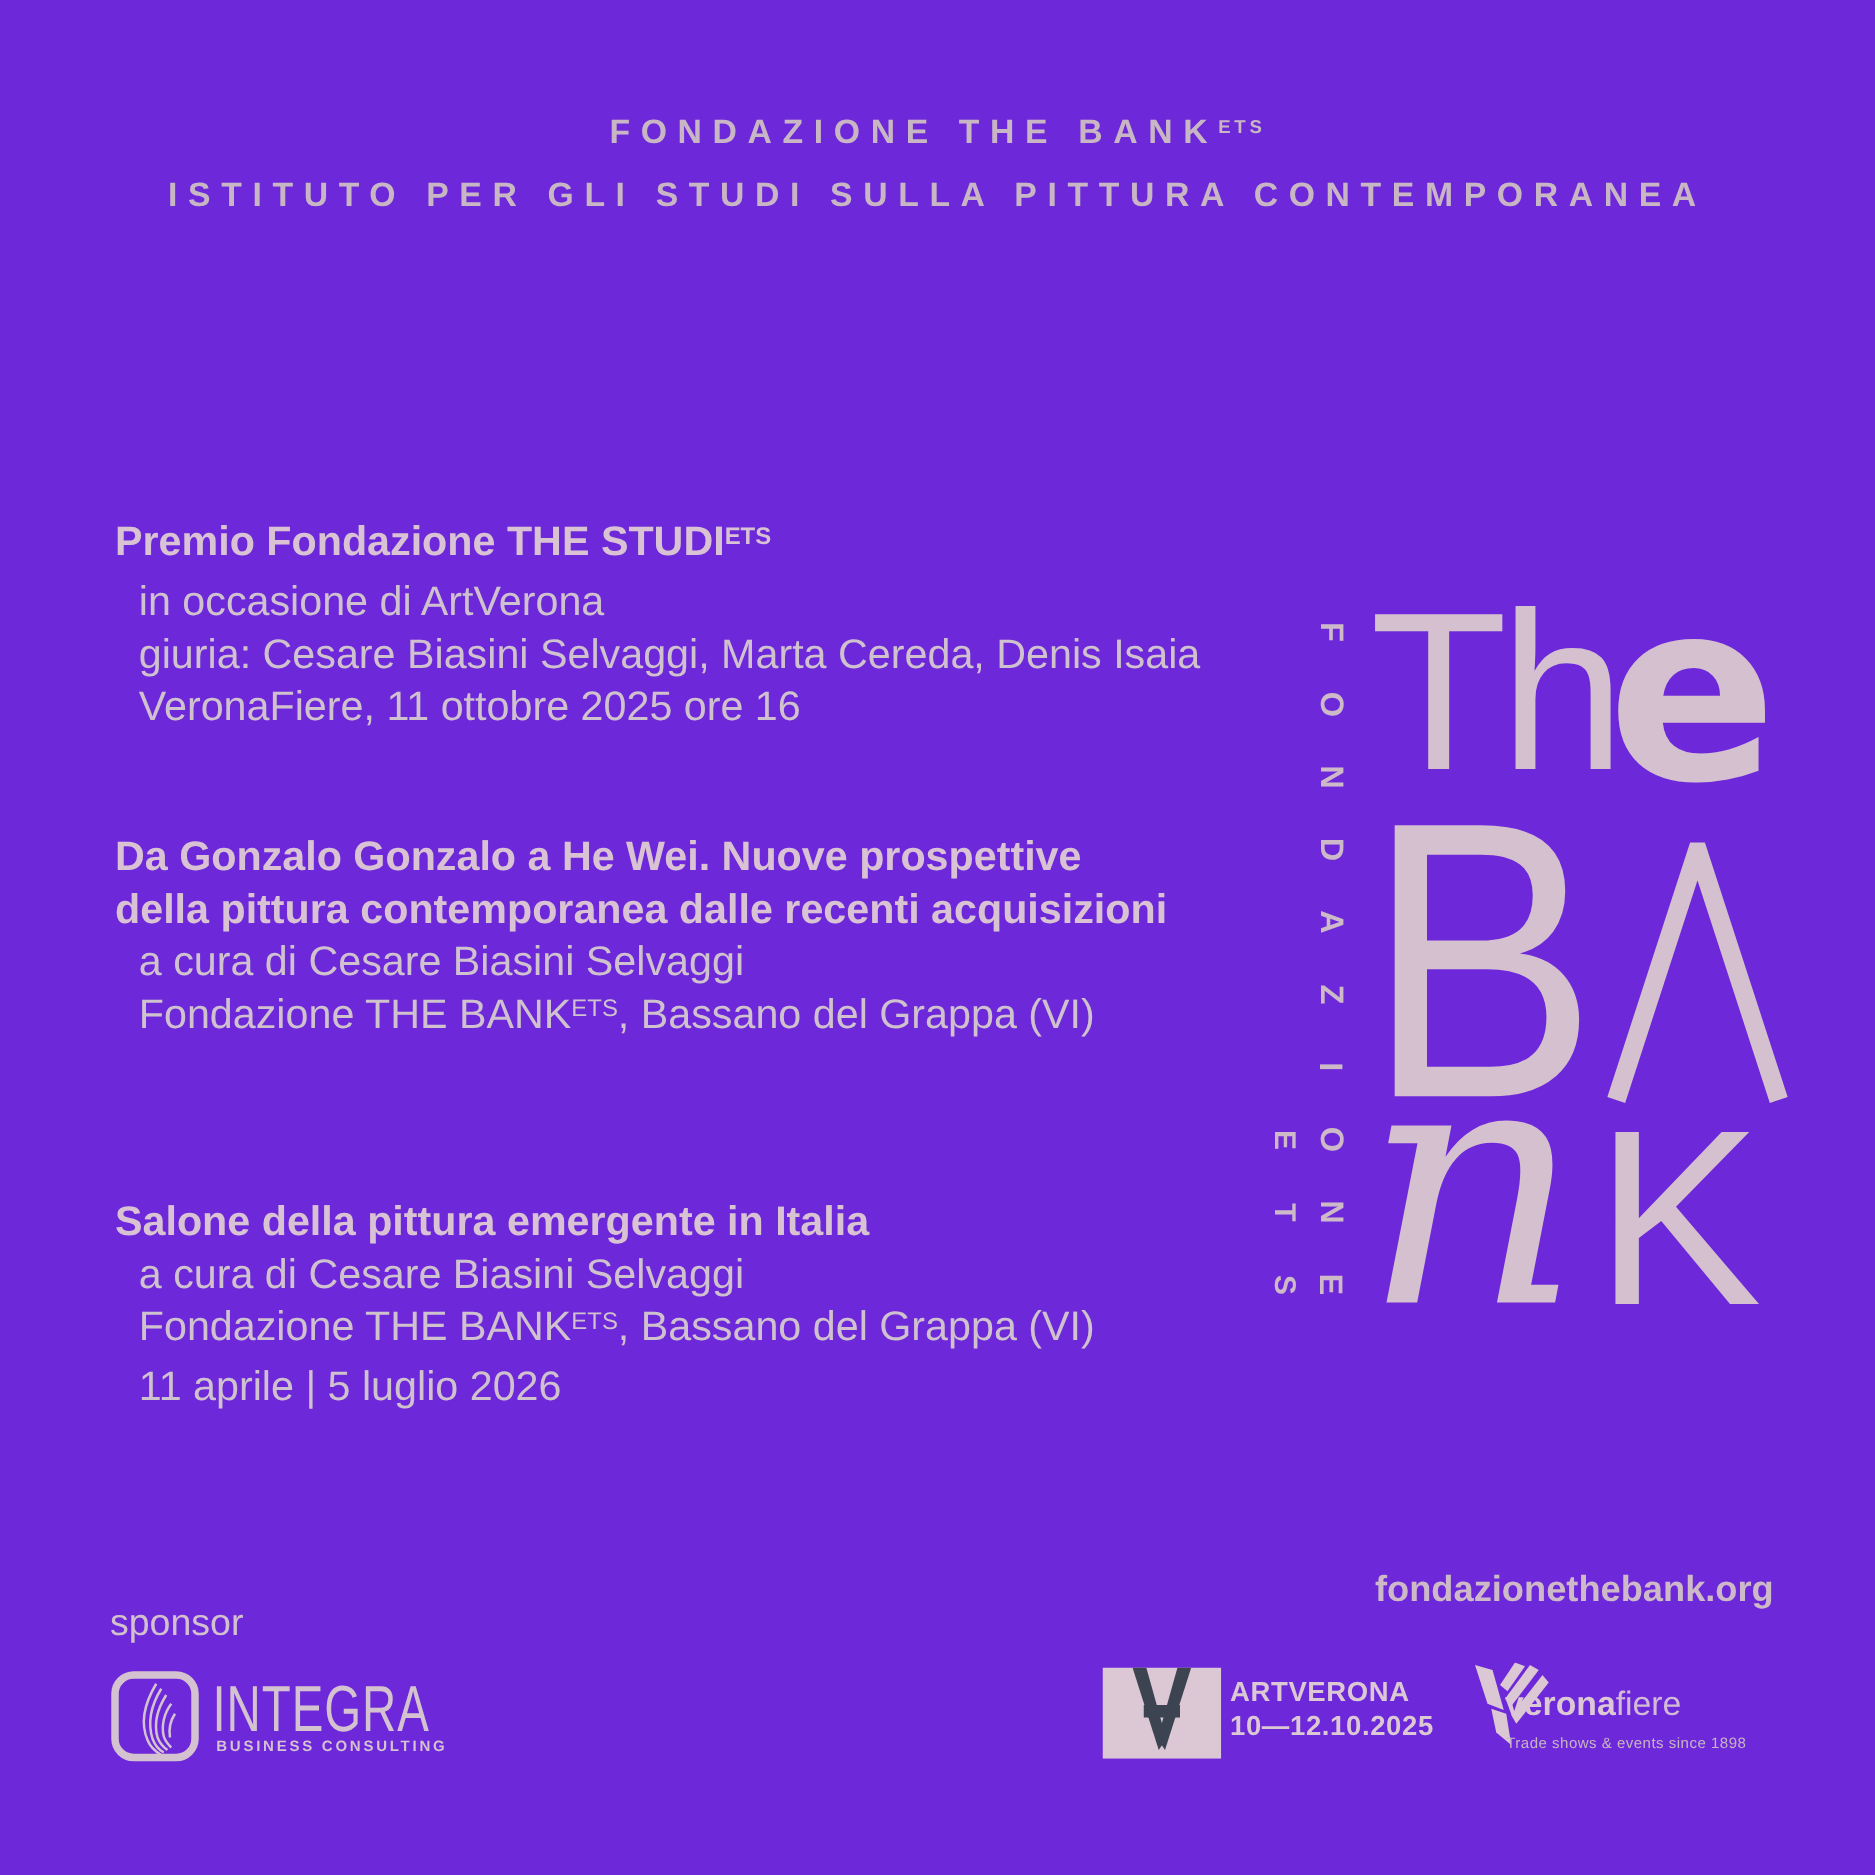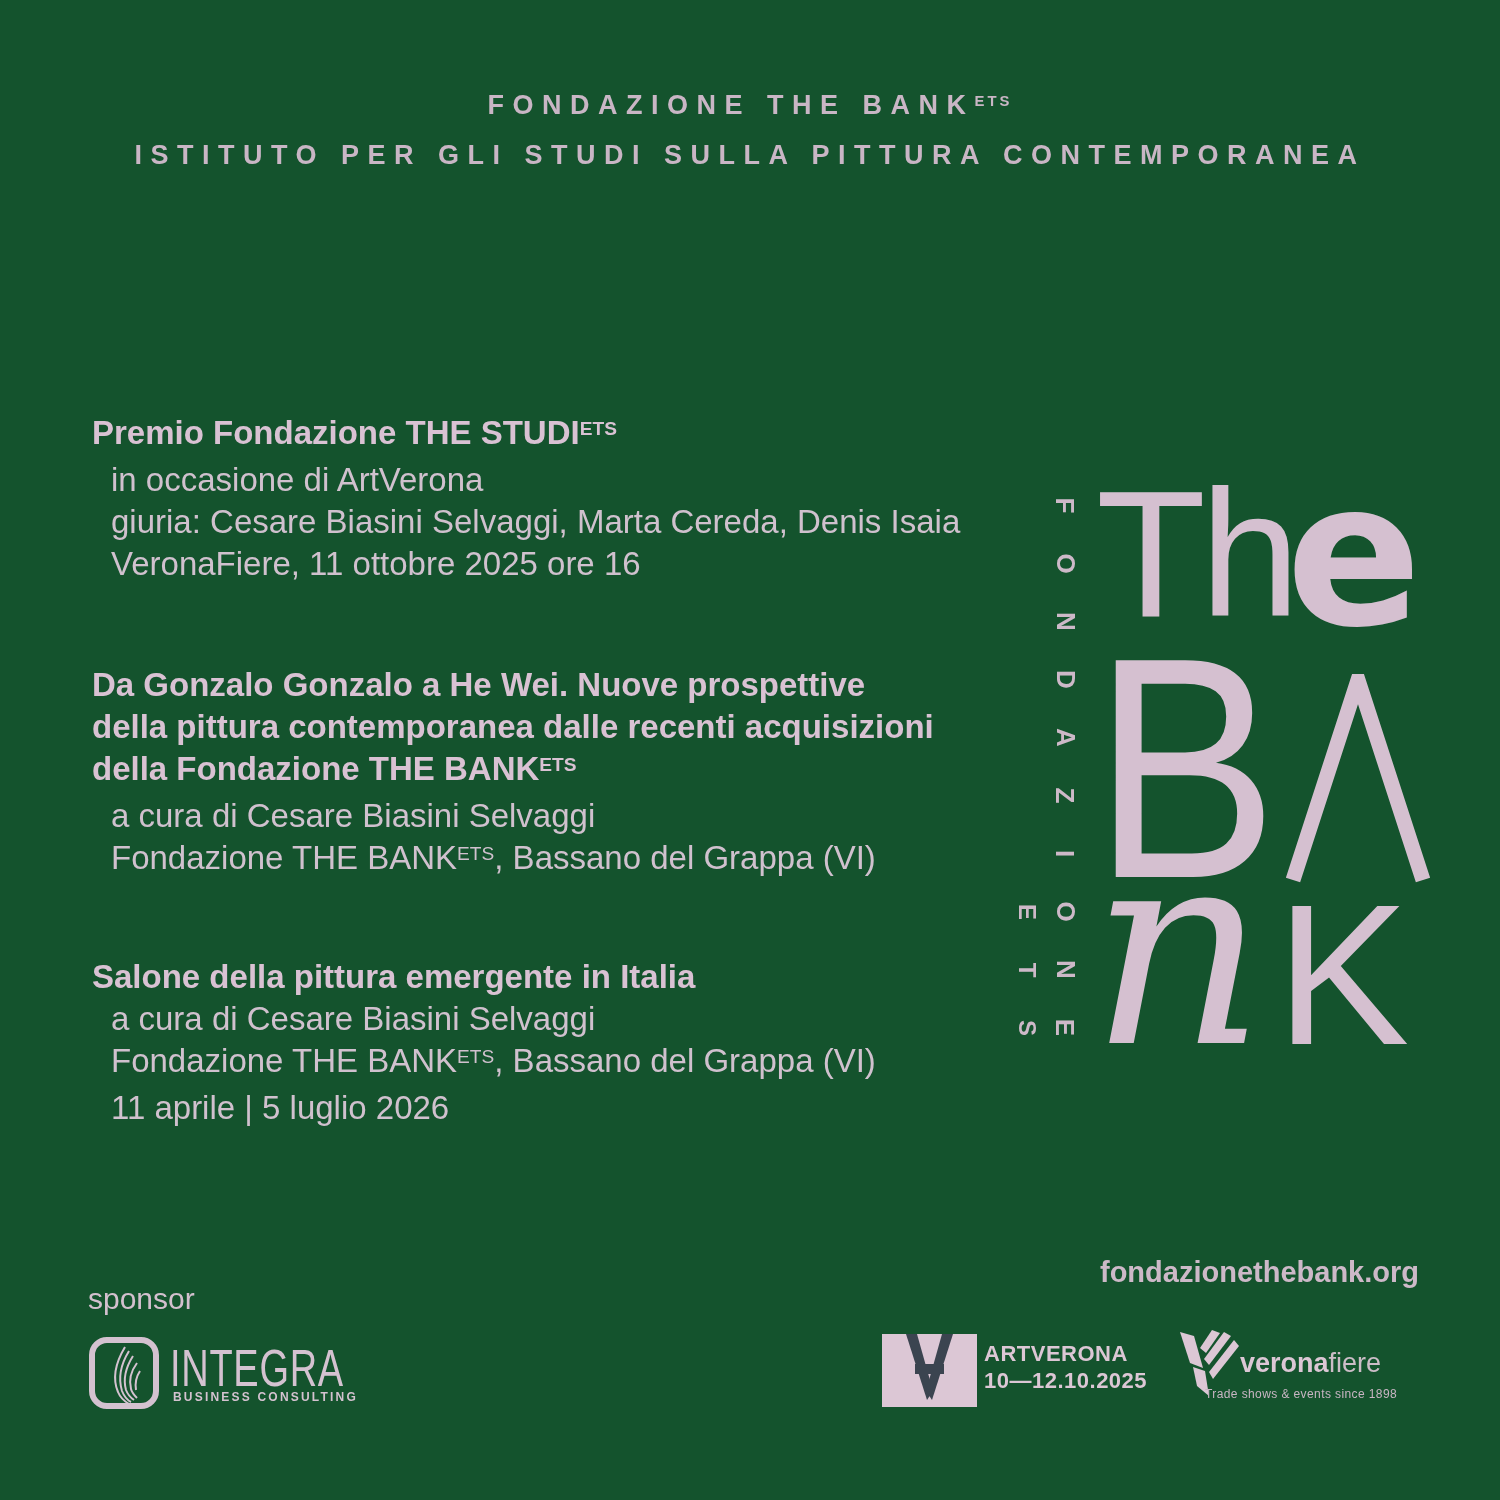--- a/index.html
+++ b/index.html
@@ -1,19 +1,19 @@
 <!DOCTYPE html>
 <html><head>
 <meta charset="utf-8">
 <title>Fondazione THE BANK ETS</title>
 <style>
   html,body{margin:0;padding:0;background:#3b4450;}
   .poster{
     position:relative;width:1500px;height:1500px;overflow:hidden;
-    background:#14532d;
+    background:#6d28d9;
     font-family:"Liberation Sans",sans-serif;
     -webkit-font-smoothing:antialiased;
   }
   
   .header{position:absolute;top:82px;left:0;width:1500px;text-align:center;
     color:#c9b6c5;font-weight:700;font-size:27px;line-height:46px;letter-spacing:8.5px;}
   .header .hsup{font-size:0.55em;position:relative;top:-0.52em;letter-spacing:3px;}
   
   .event{position:absolute;left:92px;font-size:33px;line-height:42px;white-space:nowrap;}
   .event .t{font-weight:700;color:#d9c2d3;}
@@ -30,21 +30,21 @@
   .logo-b{left:1093px;top:611px;font-size:315px;font-weight:400;transform:scaleX(0.88);transform-origin:left top;}
   .logo-lambda{position:absolute;left:1285px;top:674px;}
   .logo-n{left:1090px;top:812px;font-size:273px;font-family:"DejaVu Serif",serif;font-style:italic;font-weight:400;}
   .logo-k{left:1276px;top:875px;font-size:200px;font-weight:400;}
   
   .website{position:absolute;left:1100px;top:1256px;font-size:29px;font-weight:700;color:#cdb9c8;}
   .av-mark{position:absolute;left:882px;top:1334px;}
   .av-text{position:absolute;left:984px;top:1340px;font-size:22px;font-weight:700;
     line-height:27px;letter-spacing:0.5px;color:#dcc7d5;white-space:nowrap;}
   .vf-mark{position:absolute;left:1176px;top:1330px;}
-  .vf-text{position:absolute;left:1240px;top:1348px;font-size:27px;color:#dcc7d5;white-space:nowrap;}
+  .vf-text{position:absolute;left:1204px;top:1348px;font-size:27px;color:#dcc7d5;white-space:nowrap;}
   .vf-text .bold{font-weight:700;}
   .vf-text .light{font-weight:400;opacity:0.92;}
   .vf-tagline{position:absolute;left:1205px;top:1387px;font-size:12px;letter-spacing:0.4px;color:#c8b5c3;white-space:nowrap;}
   
   .sponsor-label{position:absolute;left:88px;top:1282px;font-size:30px;font-weight:400;color:#d3c0ce;}
   .integra-mark{position:absolute;left:88px;top:1336px;}
   .integra-name{position:absolute;left:170px;top:1338px;font-size:52px;font-weight:400;color:#d4c2d0;
     letter-spacing:1px;transform:scaleX(0.73);transform-origin:left top;white-space:nowrap;}
   .integra-tagline{position:absolute;left:173px;top:1390px;font-size:12px;font-weight:700;
     letter-spacing:2.2px;color:#d4c2d0;white-space:nowrap;}
@@ -62,21 +62,20 @@
   <div class="event" style="top:412px">
     <div class="t"><span>Premio Fondazione THE STUDI</span><sup>ETS</sup></div>
     <div class="d">in occasione di ArtVerona</div>
     <div class="d">giuria: Cesare Biasini Selvaggi, Marta Cereda, Denis Isaia</div>
     <div class="d">VeronaFiere, 11 ottobre 2025 ore 16</div>
   </div>
 
   <div class="event" style="top:664px">
     <div class="t">Da Gonzalo Gonzalo a He Wei. Nuove prospettive</div>
     <div class="t">della pittura contemporanea dalle recenti acquisizioni</div>
-    <div class="t"><span>della Fondazione THE BANK</span><sup>ETS</sup></div>
     <div class="d">a cura di Cesare Biasini Selvaggi</div>
     <div class="d"><span>Fondazione THE BANK</span><sup>ETS</sup><span>, Bassano del Grappa (VI)</span></div>
   </div>
 
   <div class="event" style="top:956px">
     <div class="t">Salone della pittura emergente in Italia</div>
     <div class="d">a cura di Cesare Biasini Selvaggi</div>
     <div class="d"><span>Fondazione THE BANK</span><sup>ETS</sup><span>, Bassano del Grappa (VI)</span></div>
     <div class="d">11 aprile | 5 luglio 2026</div>
   </div>

